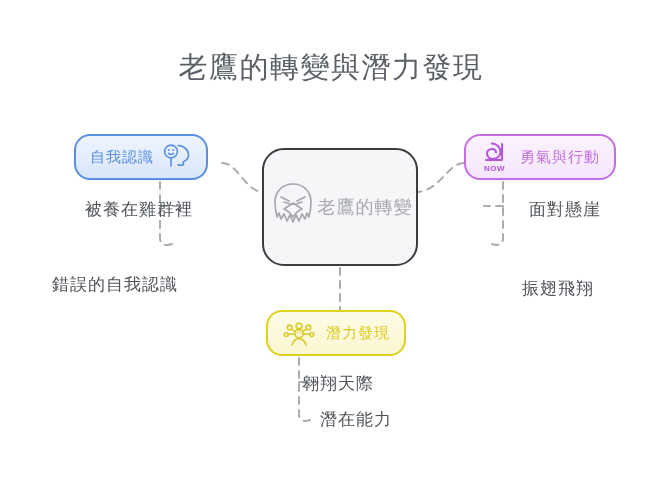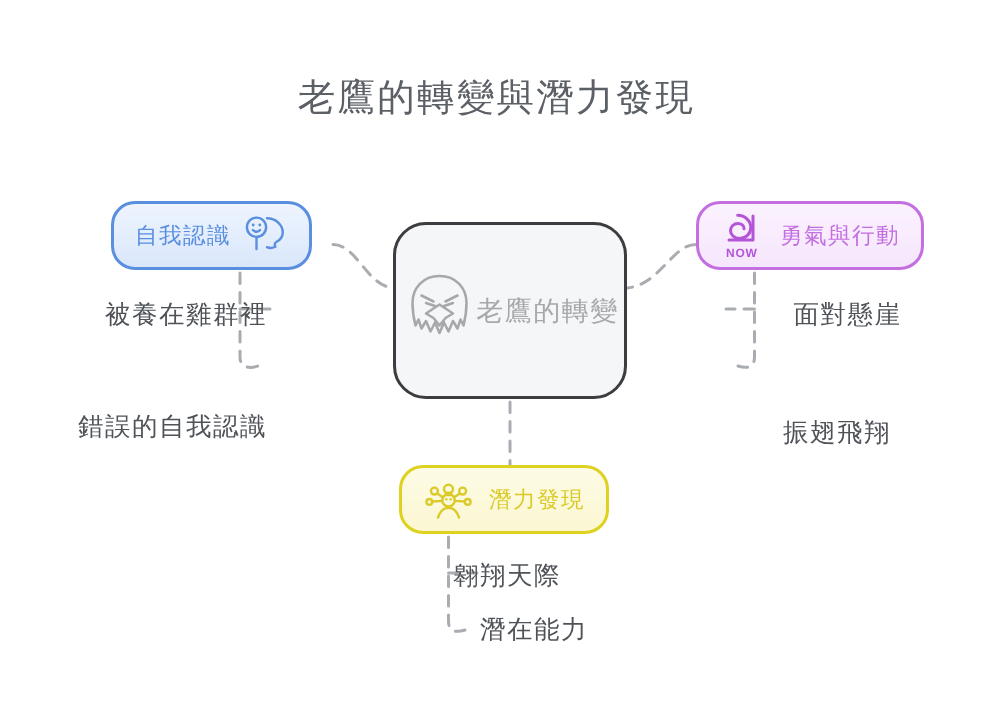--- a/index.html
+++ b/index.html
@@ -23,21 +23,21 @@
     height: 482px;
   }
 
   
   #title {
     position: absolute;
     top: 48px;
     left: 0;
     width: 662px;
     text-align: center;
-    font-size: 25px;
+    font-size: 29px;
     letter-spacing: 1.5px;
     color: #5b5f66;
     font-weight: 400;
     white-space: nowrap;
   }
 
   
   #links {
     position: absolute;
     top: 0; left: 0;
@@ -237,21 +237,21 @@
         <circle cx="29.8" cy="17.6" r="1.9"></circle>
         <path d="M10 12.4 L13.4 14.7"></path>
         <path d="M24 12.4 L20.6 14.7"></path>
         <path d="M6.3 17.3 L12.7 16.9"></path>
         <path d="M27.7 17.3 L21.3 16.9"></path>
       </svg>
     </span>
     <span class="label">潛力發現</span>
   </div>
 
-  <div class="leaf r" id="leaf-l1" style="left: auto; right: 484px;">被養在雞群裡</div>
+  <div class="leaf r" id="leaf-l1" style="left: auto; right: 469px;">被養在雞群裡</div>
   <div class="leaf r" id="leaf-l2" style="left: auto; right: 484px; margin-top: 40px;">錯誤的自我認識</div>
 
   <div class="leaf" id="leaf-r1">面對懸崖</div>
   <div class="leaf" id="leaf-r2">振翅飛翔</div>
 
   <div class="leaf" id="leaf-b1">翱翔天際</div>
   <div class="leaf" id="leaf-b2">潛在能力</div>
 
 </div>
 

